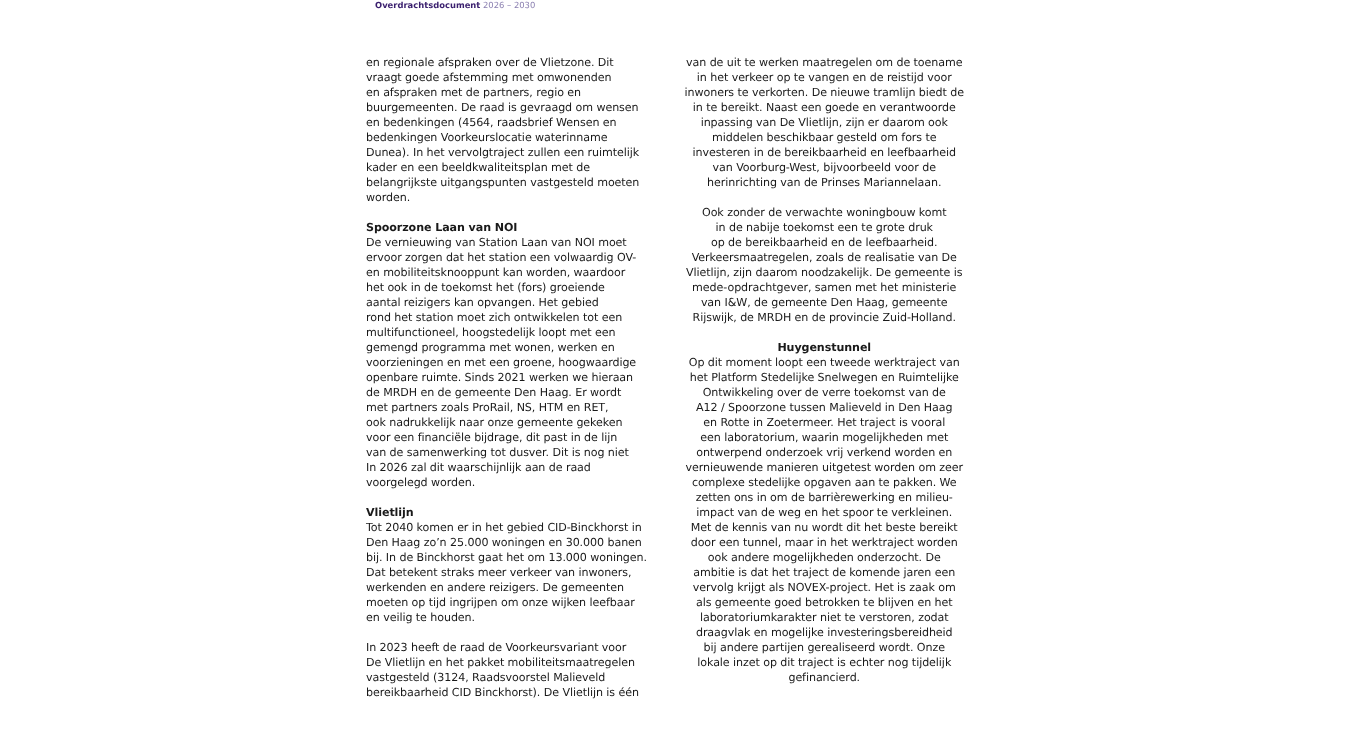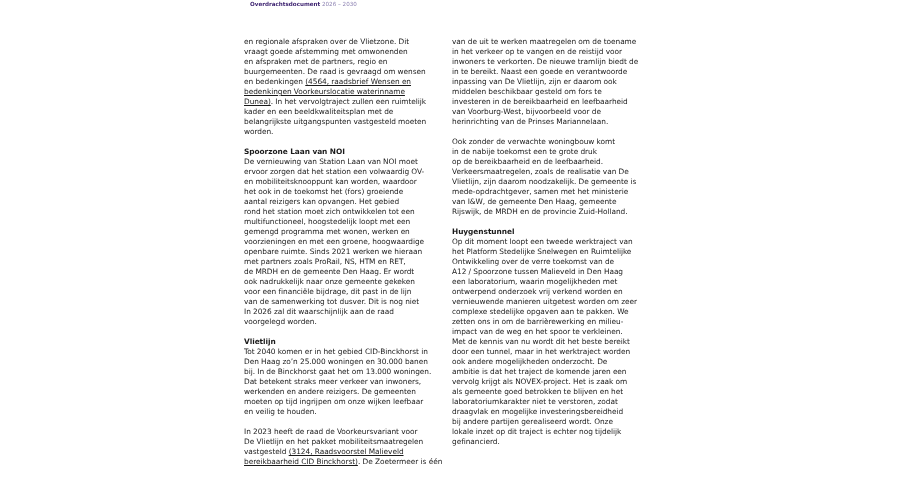--- a/index.html
+++ b/index.html
@@ -3,25 +3,25 @@
 <meta charset="utf-8">
 <style>
   html, body { margin: 0; padding: 0; background: #ffffff; }
   body { width: 900px; height: 500px; position: relative; overflow: hidden;
          font-family: "DejaVu Sans", sans-serif; color: #1a1a1a; }
   .header { position: absolute; left: 250px; top: 1px; font-size: 5.6px; white-space: nowrap; }
   .header .doc { color: #3a1f6e; font-weight: bold; }
   .header .years { color: #8a7fb0; }
   .col { position: absolute; top: 37px; width: 195px; font-size: 7.4px; line-height: 10px; letter-spacing: -0.05px; }
   .col.left { left: 244px; }
-  .col.right { left: 452px; }
+  .col.right { left: 452px; text-align: center; }
   .line { display: block; white-space: nowrap; }
   .heading { font-weight: bold; display: block; }
   .gap { display: block; height: 10px; }
-  a.doclink { color: #1a1a1a; text-decoration: underline; }
+  a.doclink { color: #1a1a1a; }
 </style>
 </head>
 <body>
 
 <div class="header">
   <span class="doc">Overdrachtsdocument</span>
   <span class="years">2026 – 2030</span>
 </div>
 
 <div class="col left">
@@ -44,22 +44,22 @@
         <span class="line">De vernieuwing van Station Laan van NOI moet</span>
         <span class="line">ervoor zorgen dat het station een volwaardig OV-</span>
         <span class="line">en mobiliteitsknooppunt kan worden, waardoor</span>
         <span class="line">het ook in de toekomst het (fors) groeiende</span>
         <span class="line">aantal reizigers kan opvangen. Het gebied</span>
         <span class="line">rond het station moet zich ontwikkelen tot een</span>
         <span class="line">multifunctioneel, hoogstedelijk loopt met een</span>
         <span class="line">gemengd programma met wonen, werken en</span>
         <span class="line">voorzieningen en met een groene, hoogwaardige</span>
         <span class="line">openbare ruimte. Sinds 2021 werken we hieraan</span>
+        <span class="line">de MRDH en de gemeente Den Haag. Er wordt</span>
         <span class="line">met partners zoals ProRail, NS, HTM en RET,</span>
-        <span class="line">de MRDH en de gemeente Den Haag. Er wordt</span>
         <span class="line">ook nadrukkelijk naar onze gemeente gekeken</span>
         <span class="line">voor een financiële bijdrage, dit past in de lijn</span>
         <span class="line">van de samenwerking tot dusver. Dit is nog niet</span>
         <span class="line">In 2026 zal dit waarschijnlijk aan de raad</span>
         <span class="line">voorgelegd worden.</span>
       </div>
   </div>
   <span class="gap"></span>
   <div>
     <span class="heading">Vlietlijn</span>
@@ -71,21 +71,21 @@
         <span class="line">werkenden en andere reizigers. De gemeenten</span>
         <span class="line">moeten op tijd ingrijpen om onze wijken leefbaar</span>
         <span class="line">en veilig te houden.</span>
       </div>
     <span class="gap"></span>
     <div>
         <span class="line">In 2023 heeft de raad de Voorkeursvariant voor</span>
         <span class="line">De Vlietlijn en het pakket mobiliteitsmaatregelen</span>
       </div>
     <span class="line"><span>vastgesteld </span><a class="doclink">(3124, Raadsvoorstel Malieveld</a></span>
-    <span class="line"><a class="doclink">bereikbaarheid CID Binckhorst)</a><span>. De Zoetermeer is één</span></span>
+    <span class="line"><a class="doclink">bereikbaarheid CID Binckhorst)</a><span>. De Vlietlijn is één</span></span>
   </div>
 </div>
 
 <div class="col right">
   <div>
       <span class="line">van de uit te werken maatregelen om de toename</span>
       <span class="line">in het verkeer op te vangen en de reistijd voor</span>
       <span class="line">inwoners te verkorten. De nieuwe tramlijn biedt de</span>
       <span class="line">in te bereikt. Naast een goede en verantwoorde</span>
       <span class="line">inpassing van De Vlietlijn, zijn er daarom ook</span>
@@ -106,20 +106,21 @@
       <span class="line">Rijswijk, de MRDH en de provincie Zuid-Holland.</span>
     </div>
   <span class="gap"></span>
   <div>
     <span class="heading">Huygenstunnel</span>
     <div>
         <span class="line">Op dit moment loopt een tweede werktraject van</span>
         <span class="line">het Platform Stedelijke Snelwegen en Ruimtelijke</span>
         <span class="line">Ontwikkeling over de verre toekomst van de</span>
         <span class="line">A12 / Spoorzone tussen Malieveld in Den Haag</span>
+        <span class="line">en Rotte in Zoetermeer. Het traject is vooral</span>
         <span class="line">een laboratorium, waarin mogelijkheden met</span>
         <span class="line">ontwerpend onderzoek vrij verkend worden en</span>
         <span class="line">vernieuwende manieren uitgetest worden om zeer</span>
         <span class="line">complexe stedelijke opgaven aan te pakken. We</span>
         <span class="line">zetten ons in om de barrièrewerking en milieu-</span>
         <span class="line">impact van de weg en het spoor te verkleinen.</span>
         <span class="line">Met de kennis van nu wordt dit het beste bereikt</span>
         <span class="line">door een tunnel, maar in het werktraject worden</span>
         <span class="line">ook andere mogelijkheden onderzocht. De</span>
         <span class="line">ambitie is dat het traject de komende jaren een</span>

